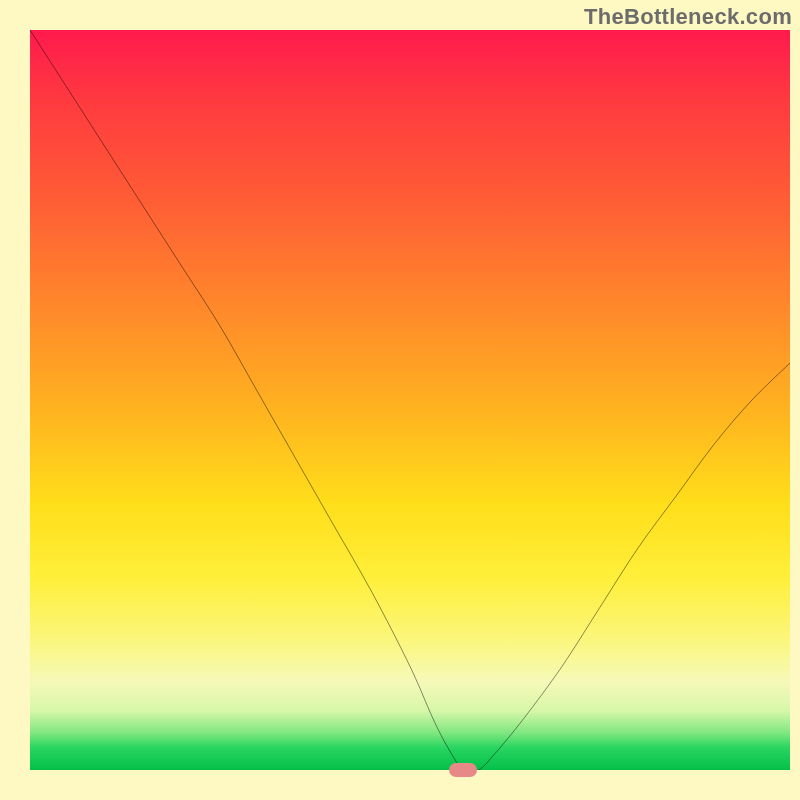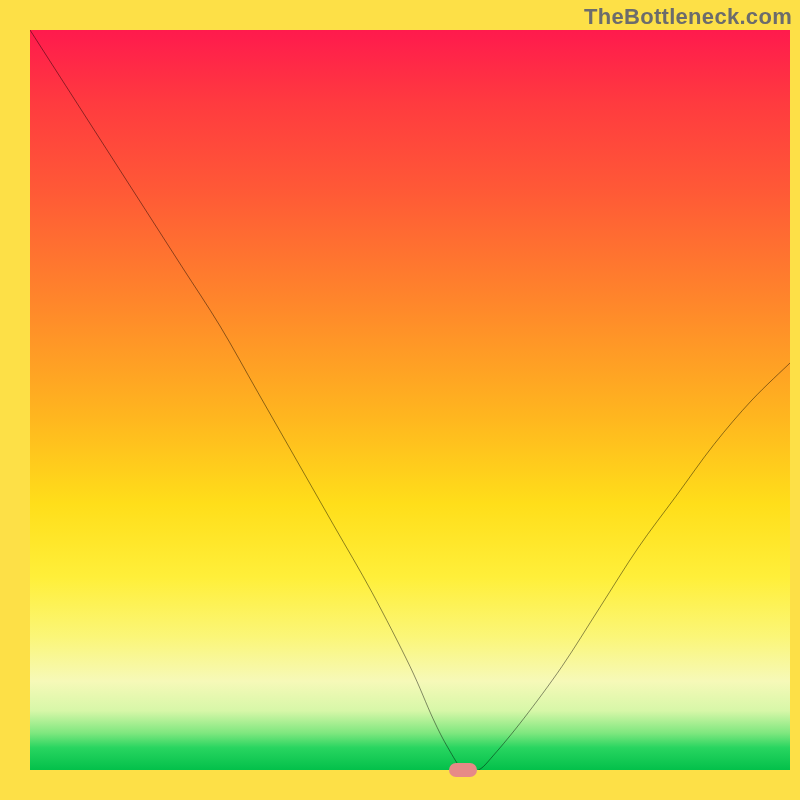--- a/index.html
+++ b/index.html
@@ -7,21 +7,21 @@
     padding: 0;
     width: 800px;
     height: 800px;
     background: #000;
     overflow: hidden;
   }
   .stage {
     position: relative;
     width: 800px;
     height: 800px;
-    background: #fde047;
+    background: #fef9c3;
   }
   .watermark {
     position: absolute;
     top: 4px;
     right: 8px;
     font-family: Arial, Helvetica, sans-serif;
     font-size: 22px;
     font-weight: 600;
     color: #6c6c6c;
     letter-spacing: 0.3px;

